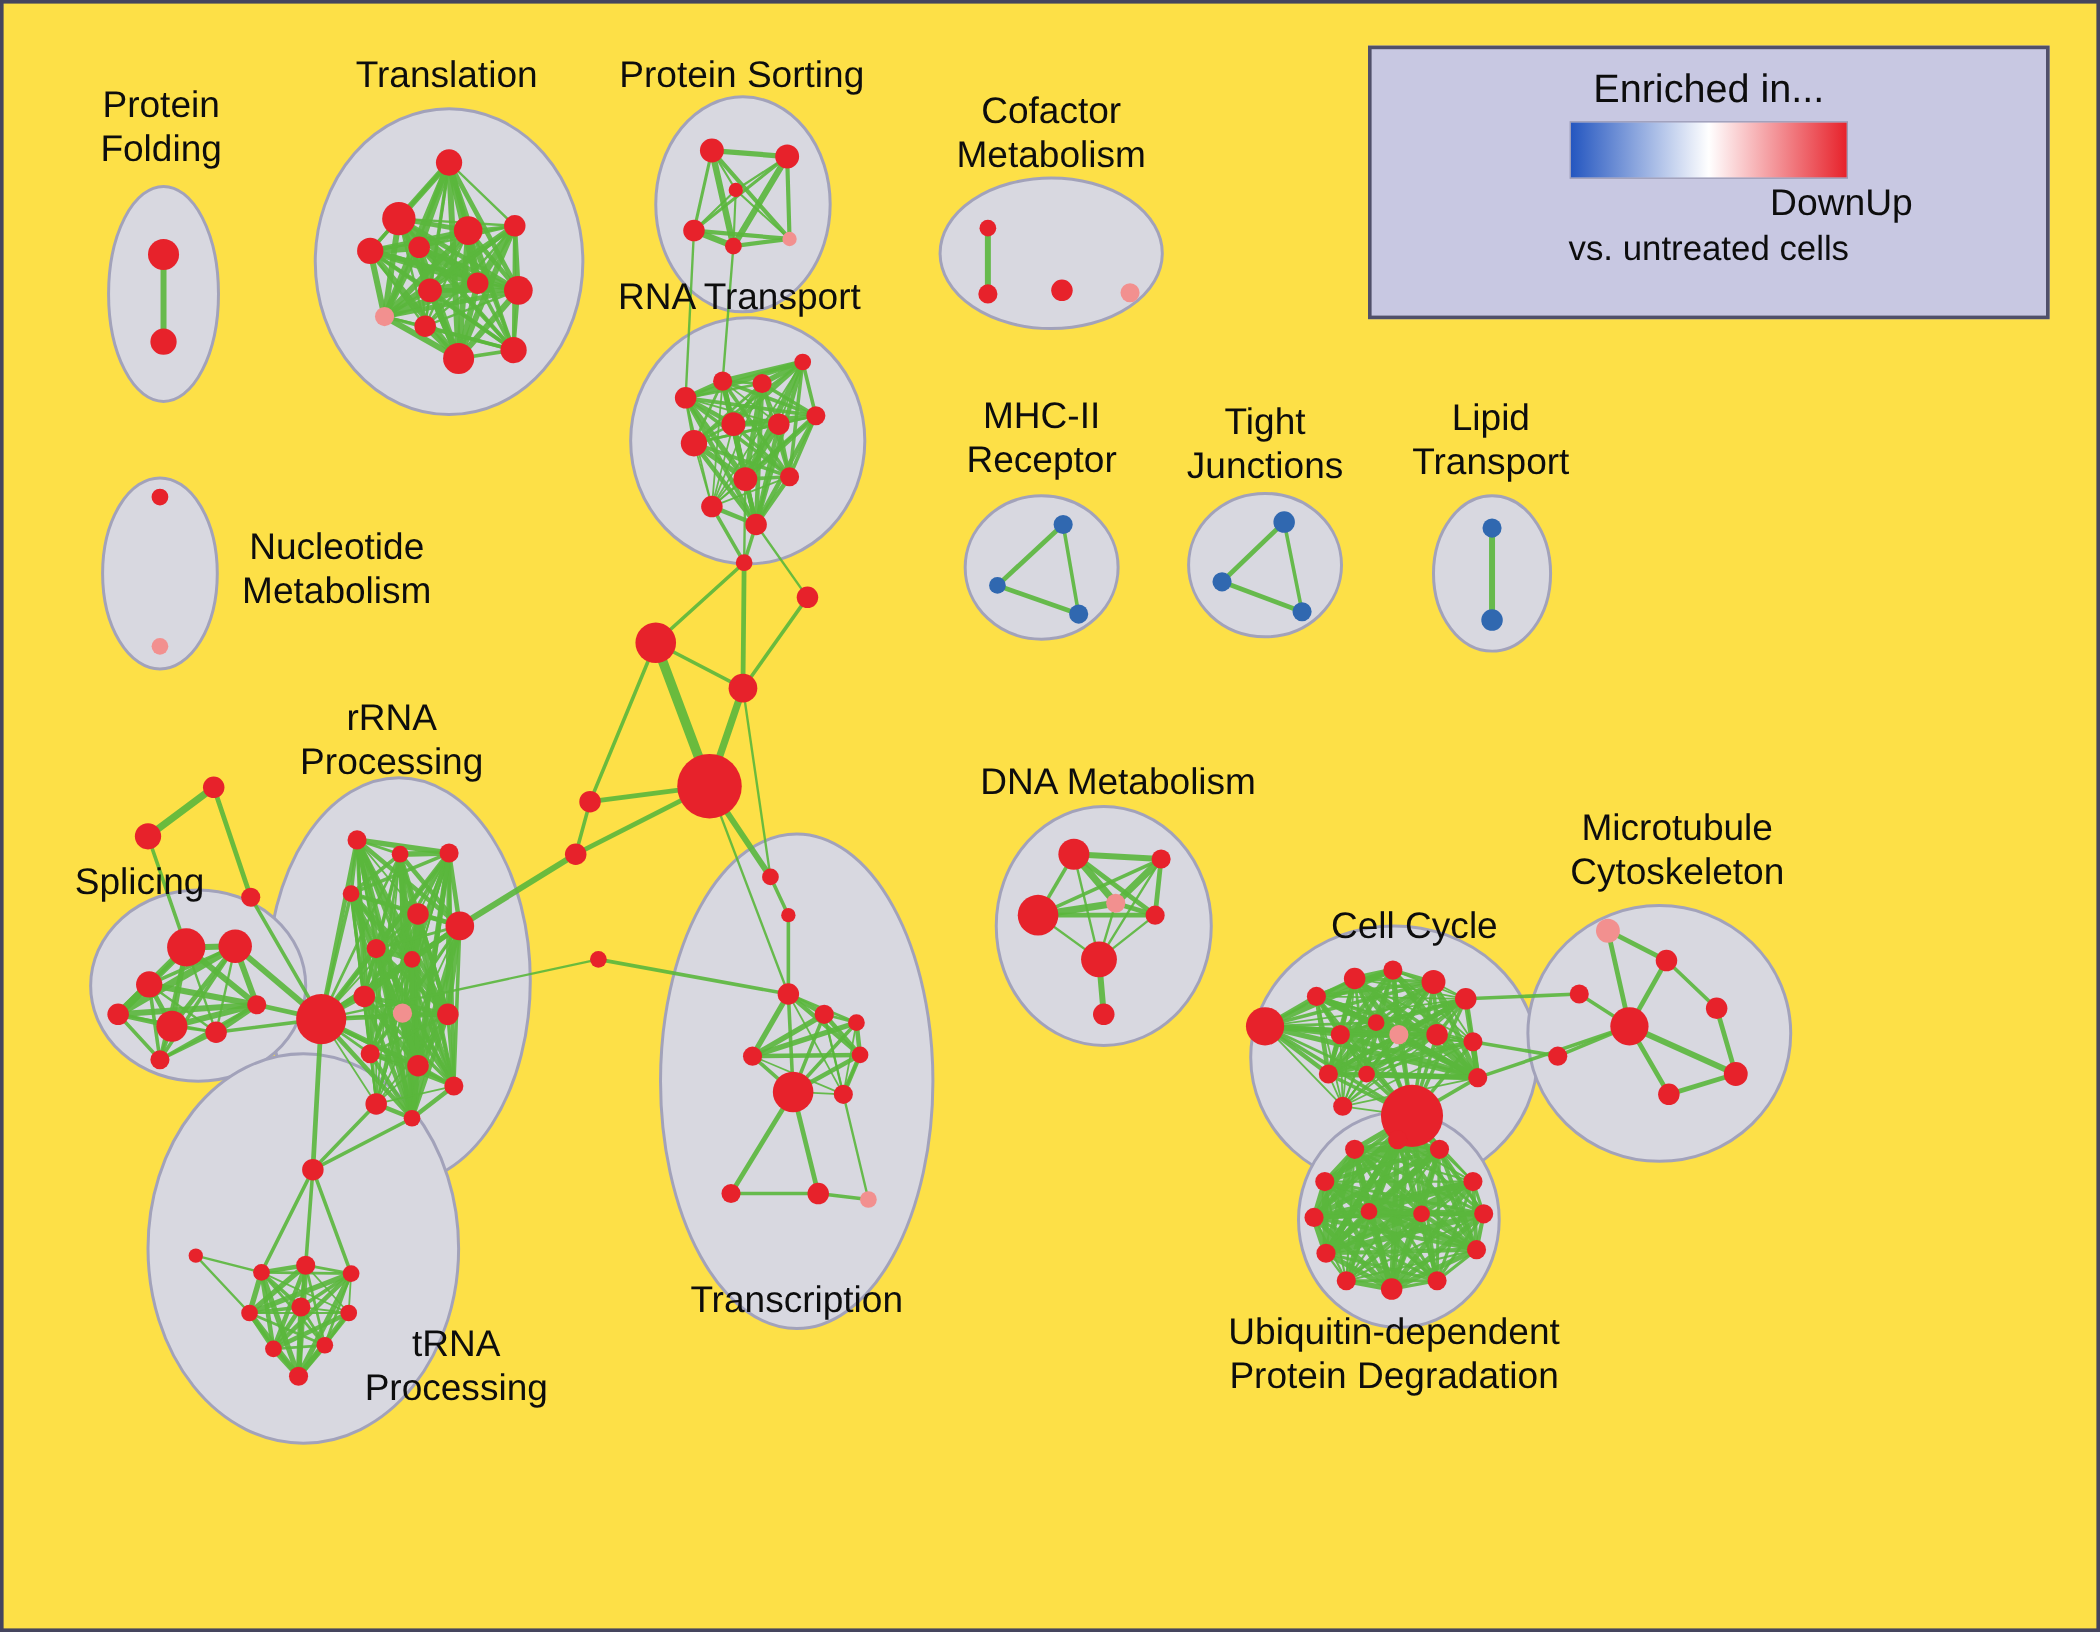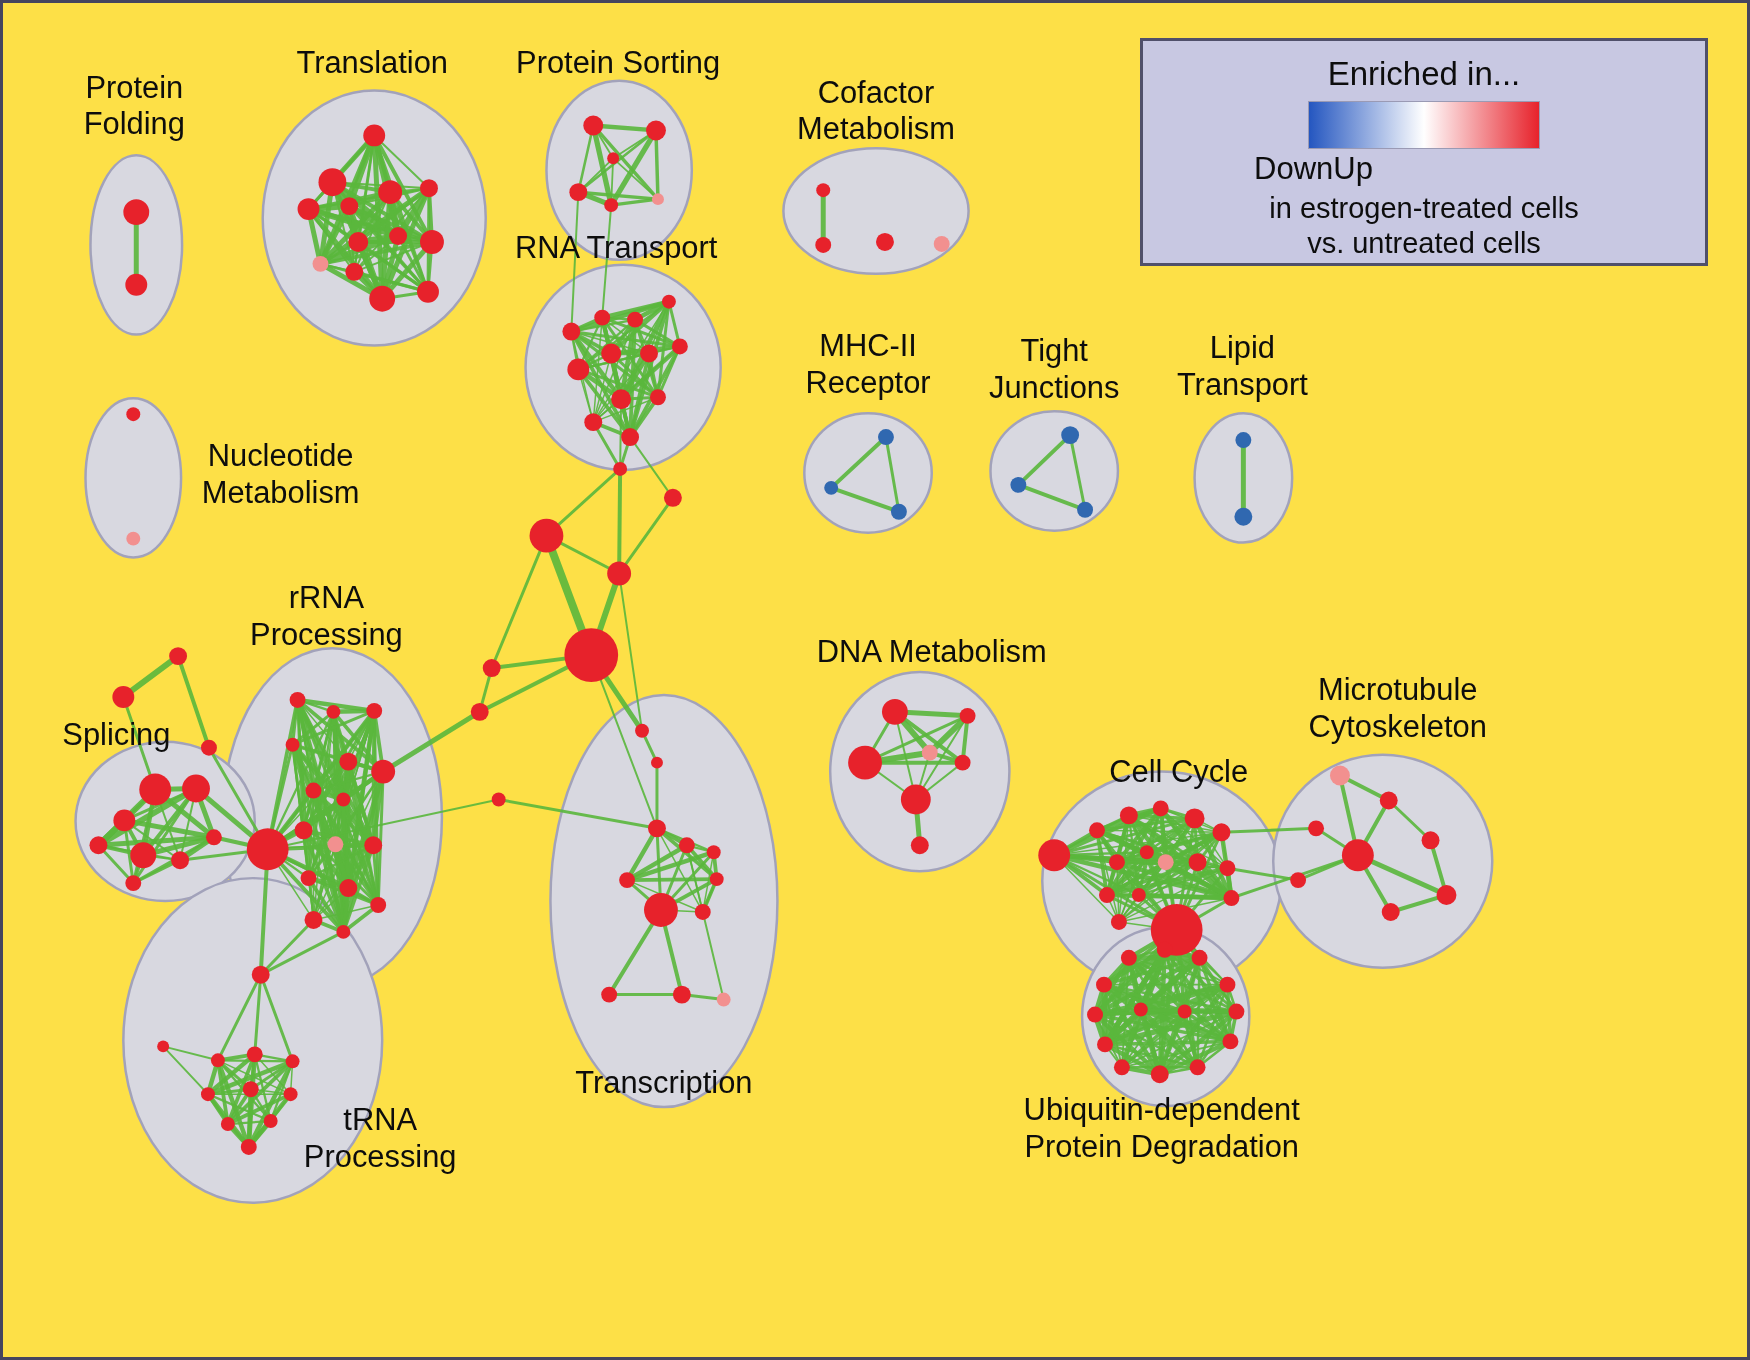--- a/index.html
+++ b/index.html
@@ -26,21 +26,21 @@
     box-sizing:border-box;
     display:flex;flex-direction:column;align-items:center;
     color:#0d0d0d;
   }
   .legend-title{font-size:33px;margin-top:14px;}
   .legend-bar{
     width:230px;height:46px;margin-top:8px;
     border:1px solid #9a9ab4;
   }
   .legend-scale{
-    width:340px;display:flex;justify-content:flex-start;
+    width:340px;display:flex;justify-content:flex-end;
     font-size:31px;margin-top:2px;
   }
   .legend-caption{font-size:29px;text-align:center;margin-top:4px;line-height:1.22;}
 </style>
 </head>
 <body>
 
 <div class="figure">
 
   <svg class="network" viewBox="0 0 1750 1360">
@@ -928,18 +928,17 @@
     </svg>
 
   <div class="legend">
     <div class="legend-title">Enriched in...</div>
     <div class="legend-bar" style="background: linear-gradient(to right, rgb(36, 86, 192) 0%, rgb(255, 255, 255) 50%, rgb(231, 34, 43) 100%);"></div>
     <div class="legend-scale">
       <span>Down</span>
       <span>Up</span>
     </div>
     <div class="legend-caption">
-      <div>in estrogen-treated cells</div>
       <div>vs. untreated cells</div>
     </div>
   </div>
 
 </div>
 
 </body></html>

